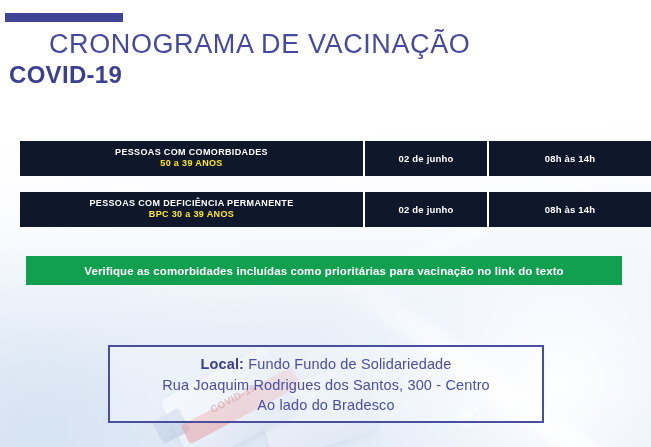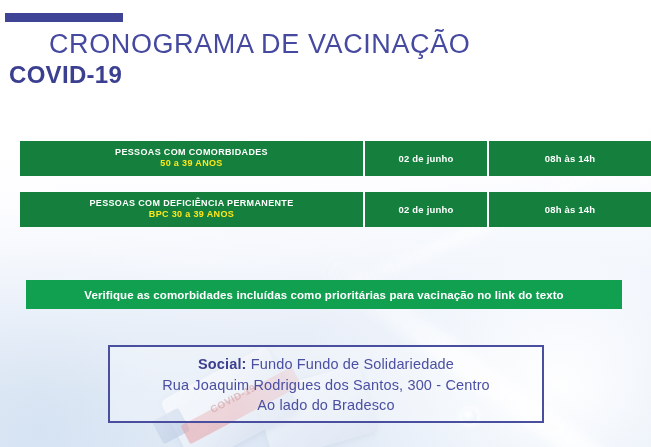--- a/index.html
+++ b/index.html
@@ -220,21 +220,21 @@
     position: absolute;
     left: 20px;
     top: 141px;
     width: 631px;
   }
 
   .sched-row {
     display: flex;
     align-items: stretch;
     height: 35px;
-    background: #15803d;
+    background: #0f172a;
     margin-bottom: 16px;
   }
 
   .cell {
     display: flex;
     flex-direction: column;
     align-items: center;
     justify-content: center;
     color: #ffffff;
     text-align: center;
@@ -285,21 +285,20 @@
   .notice {
     position: absolute;
     left: 26px;
     top: 256px;
     width: 596px;
     height: 29px;
     background: #10a04f;
     display: flex;
     align-items: center;
     justify-content: center;
-    margin-top: 24px;
   }
 
   .notice-text {
     font-size: 11.5px;
     font-weight: 700;
     letter-spacing: 0.1px;
     color: #ffffff;
     white-space: nowrap;
   }
 
@@ -389,19 +388,19 @@
     </div>
 
   </div>
 
   <div class="notice">
     <span class="notice-text">Verifique as comorbidades incluídas como prioritárias para vacinação no link do texto</span>
   </div>
 
   <div class="location-box">
     <div class="loc-line">
-      <span class="loc-strong">Social:</span><span> Fundo Fundo de Solidariedade</span>
+      <span class="loc-strong">Local:</span><span> Fundo Fundo de Solidariedade</span>
     </div>
     <div class="loc-line">Rua  Joaquim Rodrigues dos Santos, 300 - Centro</div>
     <div class="loc-line">Ao lado do Bradesco</div>
   </div>
 
 </div>
 
 </body></html>

